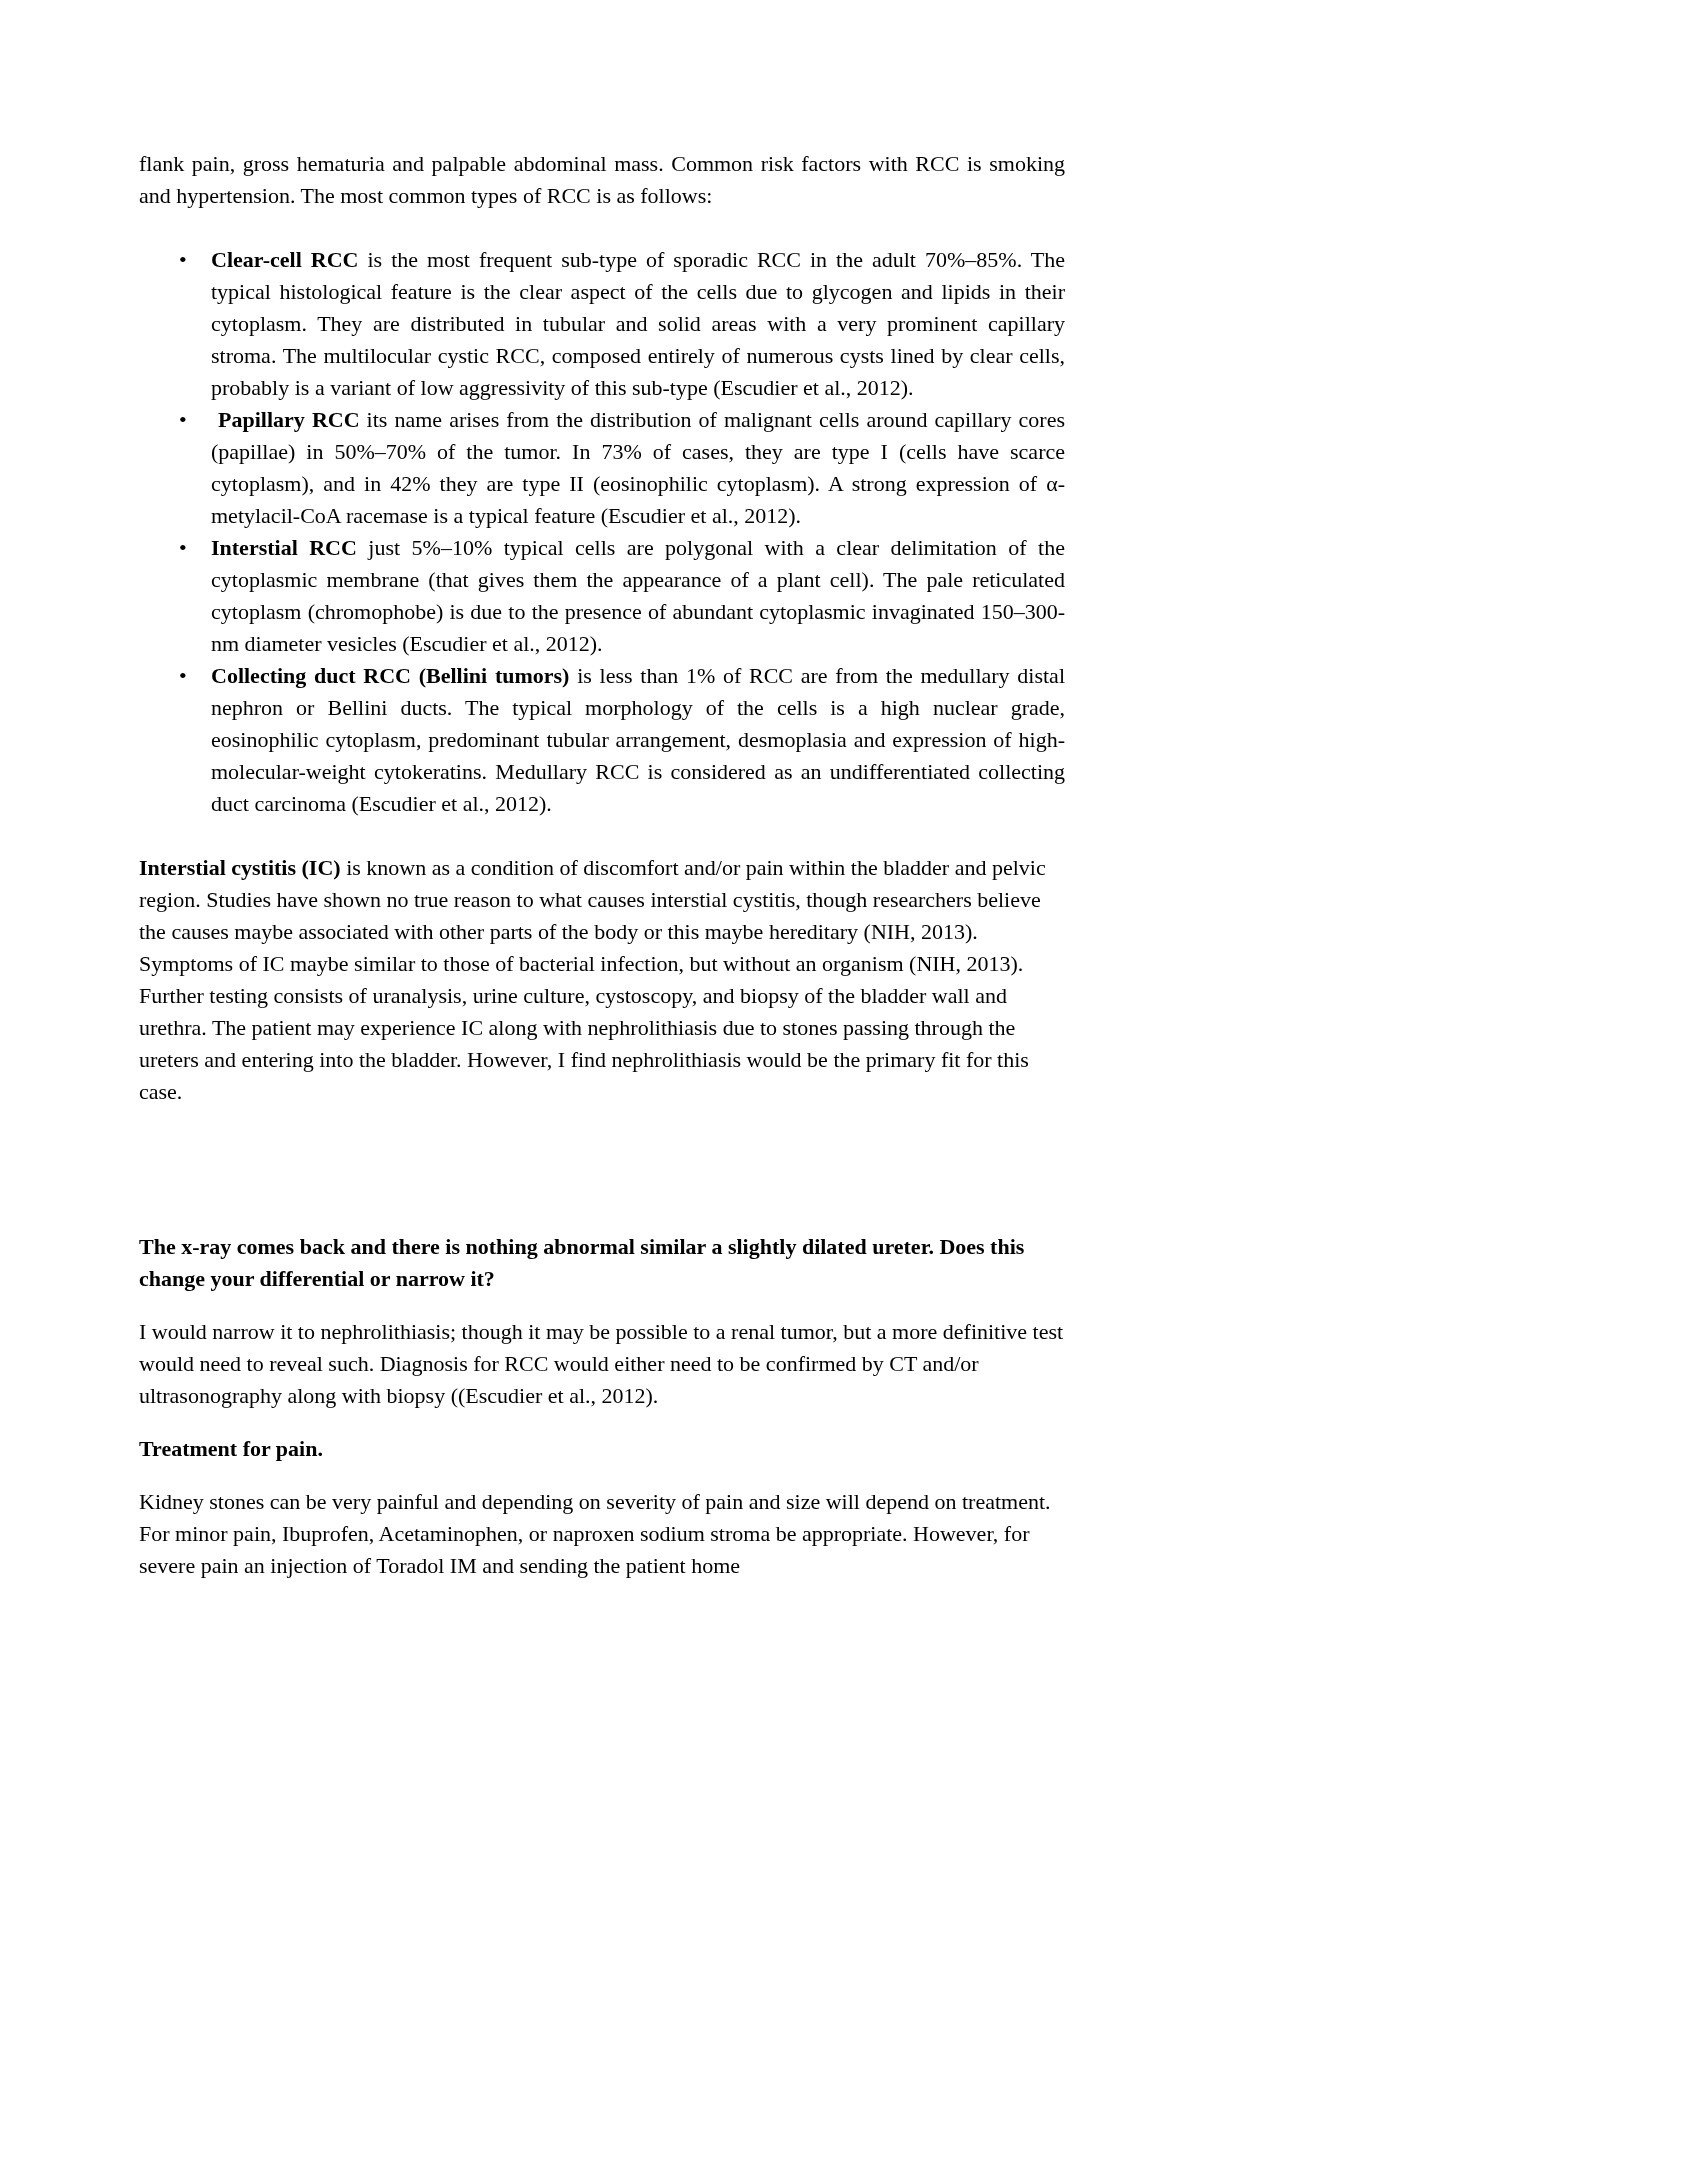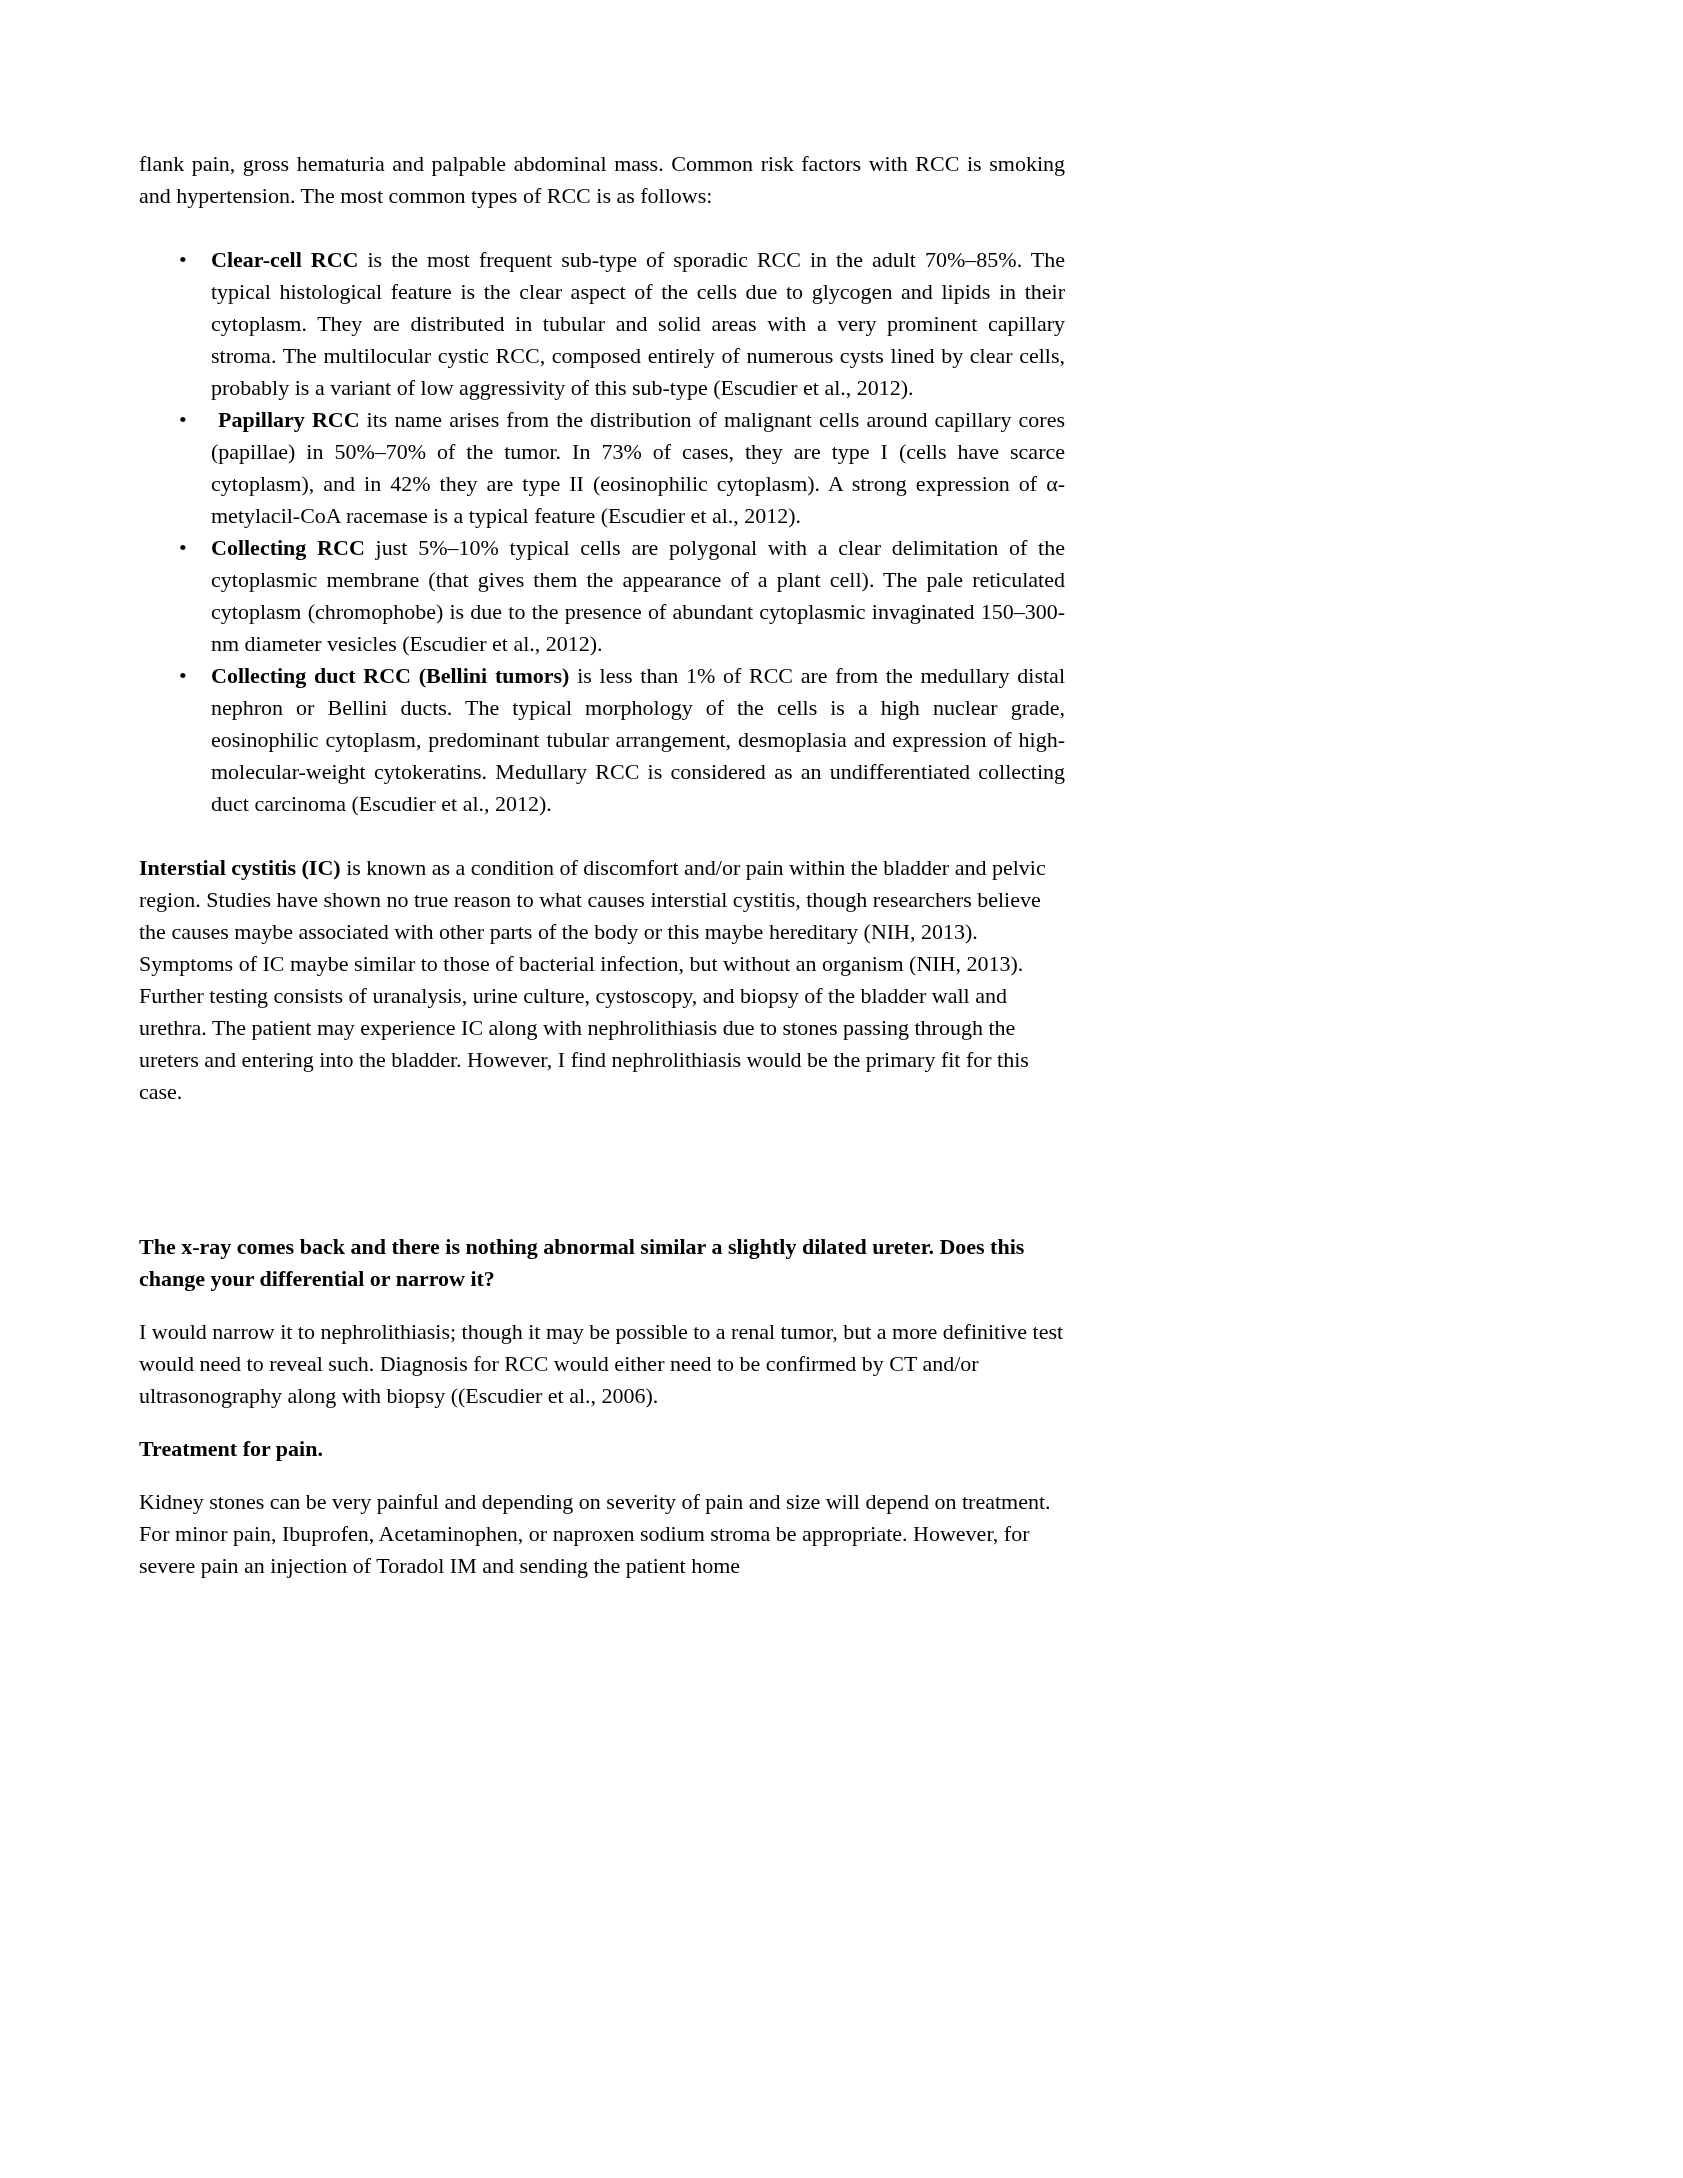--- a/index.html
+++ b/index.html
@@ -80,39 +80,39 @@
     <div class="gap-md"></div>
 
     <ul class="bullets">
       <li>
         <span class="dot">•</span><b class="frag">Clear-cell RCC</b><span class="frag"> is the most frequent sub-type of sporadic RCC in the adult 70%–85%. The typical histological feature is the clear aspect of the cells due to glycogen and lipids in their cytoplasm. They are distributed in tubular and solid areas with a very prominent capillary stroma. The multilocular cystic RCC, composed entirely of numerous cysts lined by clear cells, probably is a variant of low aggressivity of this sub-type (Escudier et al., 2012).</span>
       </li>
       <li>
         <span class="dot">•</span><b class="frag"> Papillary RCC</b><span class="frag"> its name arises from the distribution of malignant cells around capillary cores (papillae) in 50%–70% of the tumor. In 73% of cases, they are type I (cells have scarce cytoplasm), and in 42% they are type II (eosinophilic cytoplasm). A strong expression of α-metylacil-CoA racemase is a typical feature (Escudier et al., 2012).</span>
       </li>
       <li>
-        <span class="dot">•</span><b class="frag">Collecting RCC</b><span class="frag"> just 5%–10% typical cells are polygonal with a clear delimitation of the cytoplasmic membrane (that gives them the appearance of a plant cell). The pale reticulated cytoplasm (chromophobe) is due to the presence of abundant cytoplasmic invaginated 150–300-nm diameter vesicles (Escudier et al., 2012).</span>
+        <span class="dot">•</span><b class="frag">Interstial RCC</b><span class="frag"> just 5%–10% typical cells are polygonal with a clear delimitation of the cytoplasmic membrane (that gives them the appearance of a plant cell). The pale reticulated cytoplasm (chromophobe) is due to the presence of abundant cytoplasmic invaginated 150–300-nm diameter vesicles (Escudier et al., 2012).</span>
       </li>
       <li>
         <span class="dot">•</span><b class="frag">Collecting duct RCC (Bellini tumors)</b><span class="frag"> is less than 1% of RCC are from the medullary distal nephron or Bellini ducts. The typical morphology of the cells is a high nuclear grade, eosinophilic cytoplasm, predominant tubular arrangement, desmoplasia and expression of high-molecular-weight cytokeratins. Medullary RCC is considered as an undifferentiated collecting duct carcinoma (Escudier et al., 2012).</span>
       </li>
     </ul>
 
     <div class="gap-md"></div>
 
     <p class="para left"><b class="frag">Interstial cystitis (IC)</b><span class="frag"> is known as a condition of discomfort and/or pain within the bladder and pelvic region. Studies have shown no true reason to what causes interstial cystitis, though researchers believe the causes maybe associated with other parts of the body or this maybe hereditary (NIH, 2013).  Symptoms of IC maybe similar to those of bacterial infection, but without an organism (NIH, 2013). Further testing consists of uranalysis, urine culture, cystoscopy, and biopsy of the bladder wall and urethra. The patient may experience IC along with nephrolithiasis due to stones passing through the ureters and entering into the bladder. However, I find nephrolithiasis would be the primary fit for this case.</span></p>
 
     <div class="gap-xl"></div>
     <div class="gap-md"></div>
 
     <p class="para left b">The x-ray comes back and there is nothing abnormal similar a slightly dilated ureter. Does this change your differential or narrow it?</p>
 
     <div class="gap-sm"></div>
 
-    <p class="para left">I would narrow it to nephrolithiasis; though it may be possible to a renal tumor, but a more definitive test would need to reveal such. Diagnosis for RCC would either need to be confirmed by CT and/or ultrasonography along with biopsy ((Escudier et al., 2006).</p>
+    <p class="para left">I would narrow it to nephrolithiasis; though it may be possible to a renal tumor, but a more definitive test would need to reveal such. Diagnosis for RCC would either need to be confirmed by CT and/or ultrasonography along with biopsy ((Escudier et al., 2012).</p>
 
     <div class="gap-sm"></div>
 
     <p class="para left b">Treatment for pain.</p>
 
     <div class="gap-sm"></div>
 
     <p class="para left">Kidney stones can be very painful and depending on severity of pain and size will depend on treatment. For minor pain, Ibuprofen, Acetaminophen, or naproxen sodium stroma be appropriate. However, for severe pain an injection of Toradol IM and sending the patient home</p>
 
   </div>

